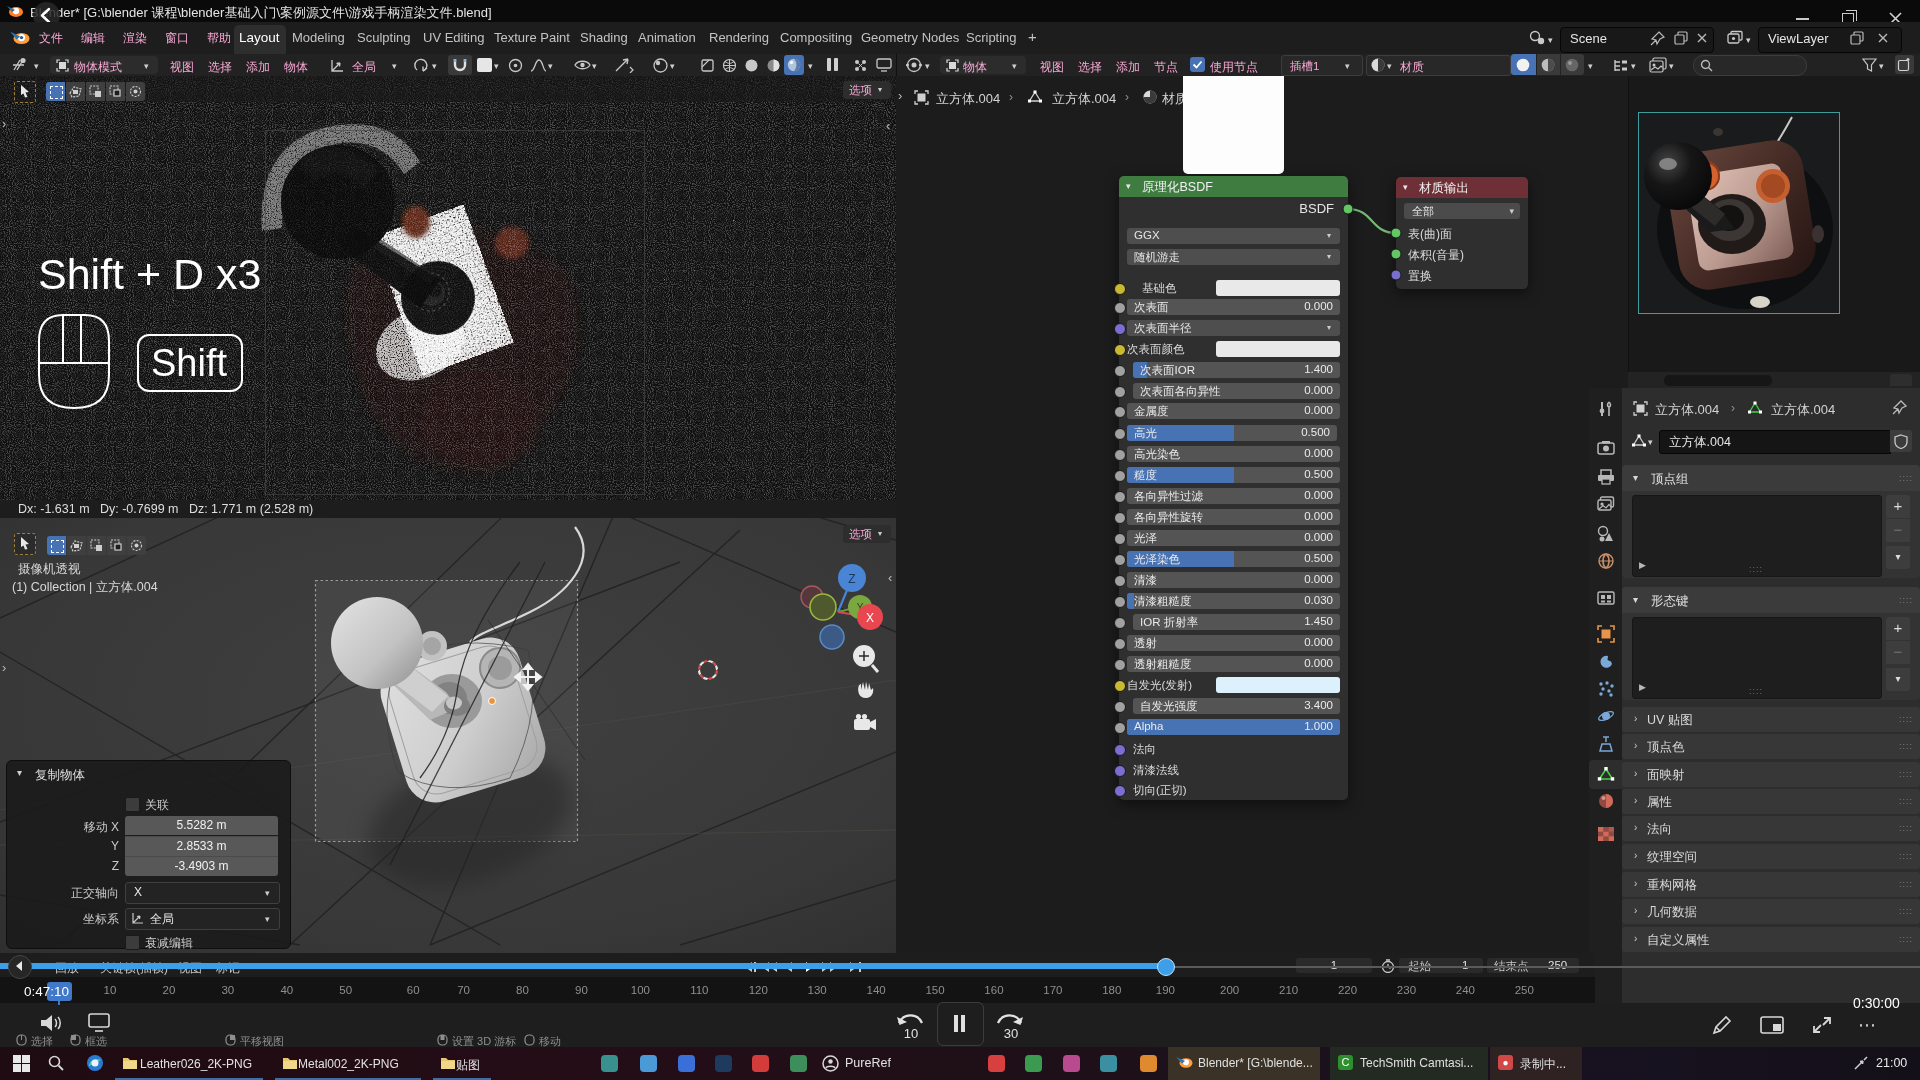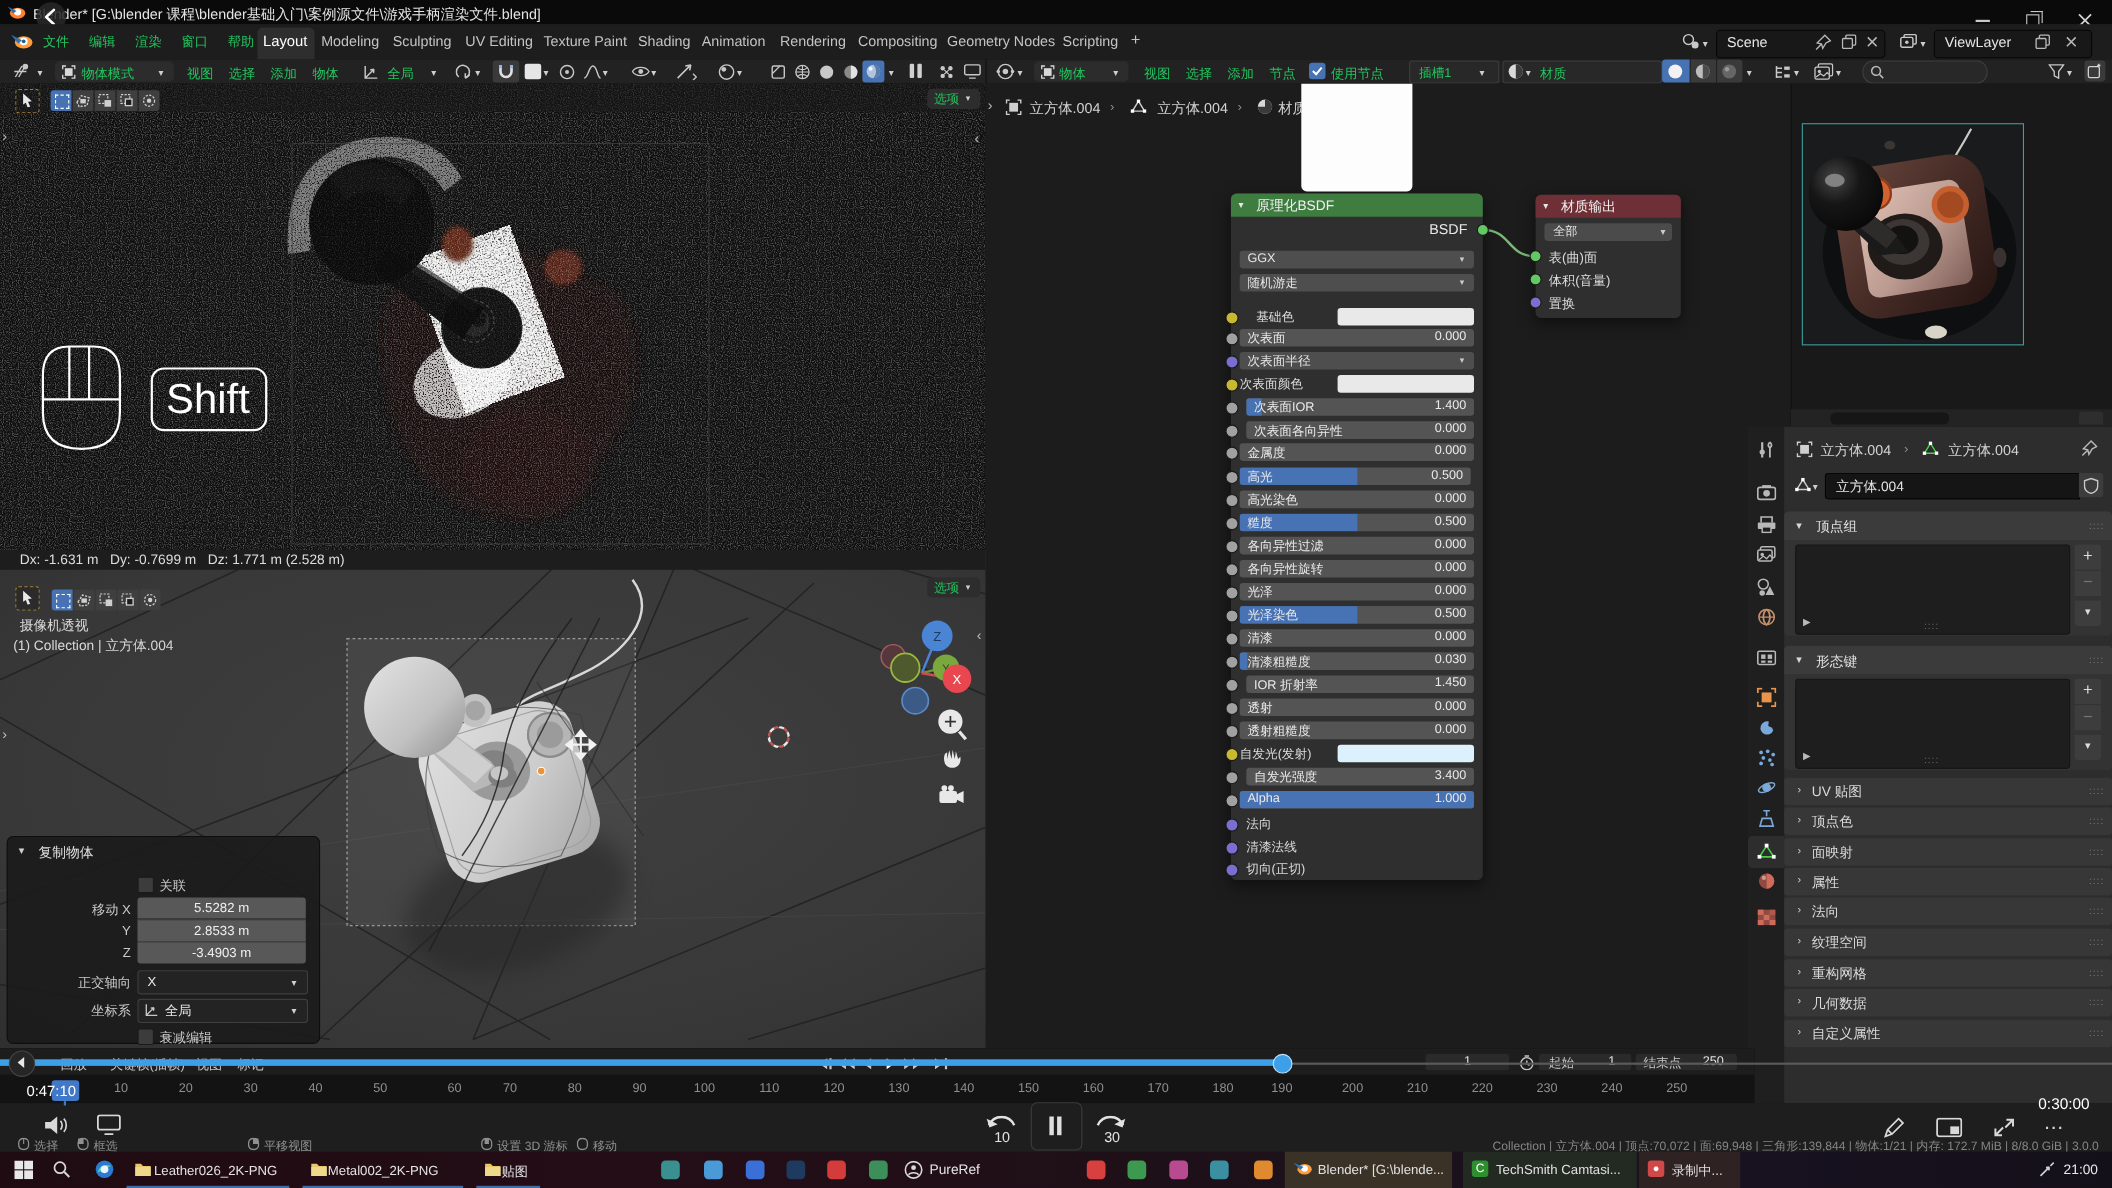--- a/index.html
+++ b/index.html
@@ -1,16 +1,16 @@
 <!DOCTYPE html>
 <html><head><meta charset="utf-8">
 <style>
 html,body{margin:0;padding:0;width:1920px;height:1080px;background:#1c1c1c;font-family:"Liberation Sans",sans-serif;overflow:hidden;position:relative}
 .abs{position:absolute}
-.txt{color:#22c55e;font-size:12px;white-space:nowrap}
+.txt{color:#f9a8d4;font-size:12px;white-space:nowrap}
 .chip{background:#2c2c2c;border-radius:4px}
 .dd{background:#4b4b4b;border-radius:3px;color:#e5e5e5;font-size:11px;line-height:16px;height:16px}
 .vv{color:#cfcfcf;font-size:9px}
 </style></head>
 <body>
 
 <div class="abs" style="left:0;top:0;width:1920px;height:22px;background:#0a0a0a"></div>
 <div class="abs" id="titlebar" style="left:0;top:0;width:1920px;height:22px">
   <svg class="abs" style="left:6px;top:3px" width="18" height="16" viewBox="0 0 18 16">
     <ellipse cx="10" cy="9" rx="7" ry="5" fill="#ff7f2a"></ellipse>
@@ -386,20 +386,21 @@
 <svg class="abs" style="left:129px;top:9px" width="13" height="13" viewBox="0 0 13 13">
       <circle cx="6.5" cy="6.5" r="5" fill="none" stroke="#cfcfcf" stroke-width="1.1" stroke-dasharray="2 1.3"></circle>
       <circle cx="6.5" cy="6.5" r="2" fill="#cfcfcf"></circle>
     </svg>
 <div class="abs chip" style="left:843px;top:5px;width:48px;height:18px;background:#2d2d2d"></div>
 <div class="abs txt" style="left:849px;top:7px;font-size:11.5px">选项</div>
 <div class="abs vv" style="left:878px;top:9px;font-size:8px">▾</div>
 <div class="abs" style="left:2px;top:40px;color:#bbb;font-size:13px">›</div>
 <div class="abs" style="left:886px;top:42px;color:#bbb;font-size:13px">‹</div>
 
+<div class="abs" style="left:38px;top:174px;color:#fff;font-size:43px">Shift + D x3</div>
 <svg class="abs" style="left:37px;top:237px" width="74" height="97" viewBox="0 0 74 97">
   <path d="M2 28 Q2 2 26 2 L48 2 Q72 2 72 28 L72 62 Q72 95 37 95 Q2 95 2 62 Z" fill="none" stroke="#fff" stroke-width="2"></path>
   <path d="M2 50 L72 50 M26 2 L26 50 M44 2 L44 50" stroke="#fff" stroke-width="2" fill="none"></path>
 </svg>
 <div class="abs" style="left:137px;top:258px;width:102px;height:54px;border:2px solid #fff;border-radius:12px"></div>
 <div class="abs" style="left:151px;top:266px;color:#fff;font-size:38px">Shift</div>
 </div>
 
 <div class="abs" id="vp2" style="left:0;top:500px;width:896px;height:453px;background:#3a3a3a;overflow:hidden">
 <svg width="896" height="453" style="position:absolute;left:0;top:0">
@@ -1063,21 +1064,20 @@
   <div class="abs" style="left:240px;top:31px;color:#909090;font-size:11px">平移视图</div>
   <svg class="abs" style="left:437px;top:31px" width="11" height="12" viewBox="0 0 11 12">
       <rect x="1" y="1" width="9" height="10" rx="4" fill="none" stroke="#8f8f8f" stroke-width="1.2"></rect>
       <rect x="3.5" y="1" width="4" height="5" fill="#8f8f8f"></rect>
     </svg>
   <div class="abs" style="left:452px;top:31px;color:#909090;font-size:11px">设置 3D 游标</div>
   <svg class="abs" style="left:524px;top:31px" width="11" height="12" viewBox="0 0 11 12">
       <rect x="1" y="1" width="9" height="10" rx="4" fill="none" stroke="#8f8f8f" stroke-width="1.2"></rect>
     </svg>
   <div class="abs" style="left:539px;top:31px;color:#909090;font-size:11px">移动</div>
-  <div class="abs" style="left:1290px;top:31px;width:618px;color:#858585;font-size:11px;text-align:right">Collection | 立方体.004 | 顶点:70,072 | 面:69,948 | 三角形:139,844 | 物体:1/21 | 内存: 172.7 MiB | 8/8.0 GiB | 3.0.0</div>
 </div>
 
 <div class="abs" id="taskbar" style="left:0;top:1047px;width:1920px;height:33px;background:linear-gradient(90deg,#1f0b12 0%,#240d16 30%,#1e1018 55%,#181221 80%,#141019 100%)">
   <svg class="abs" style="left:13px;top:8px" width="17" height="17" viewBox="0 0 17 17">
       <rect x="0" y="0" width="8" height="8" fill="#e8e8e8"></rect>
       <rect x="9" y="0" width="8" height="8" fill="#e8e8e8"></rect>
       <rect x="0" y="9" width="8" height="8" fill="#e8e8e8"></rect>
       <rect x="9" y="9" width="8" height="8" fill="#e8e8e8"></rect>
     </svg>
   <svg class="abs" style="left:48px;top:8px" width="16" height="16" viewBox="0 0 16 16">

